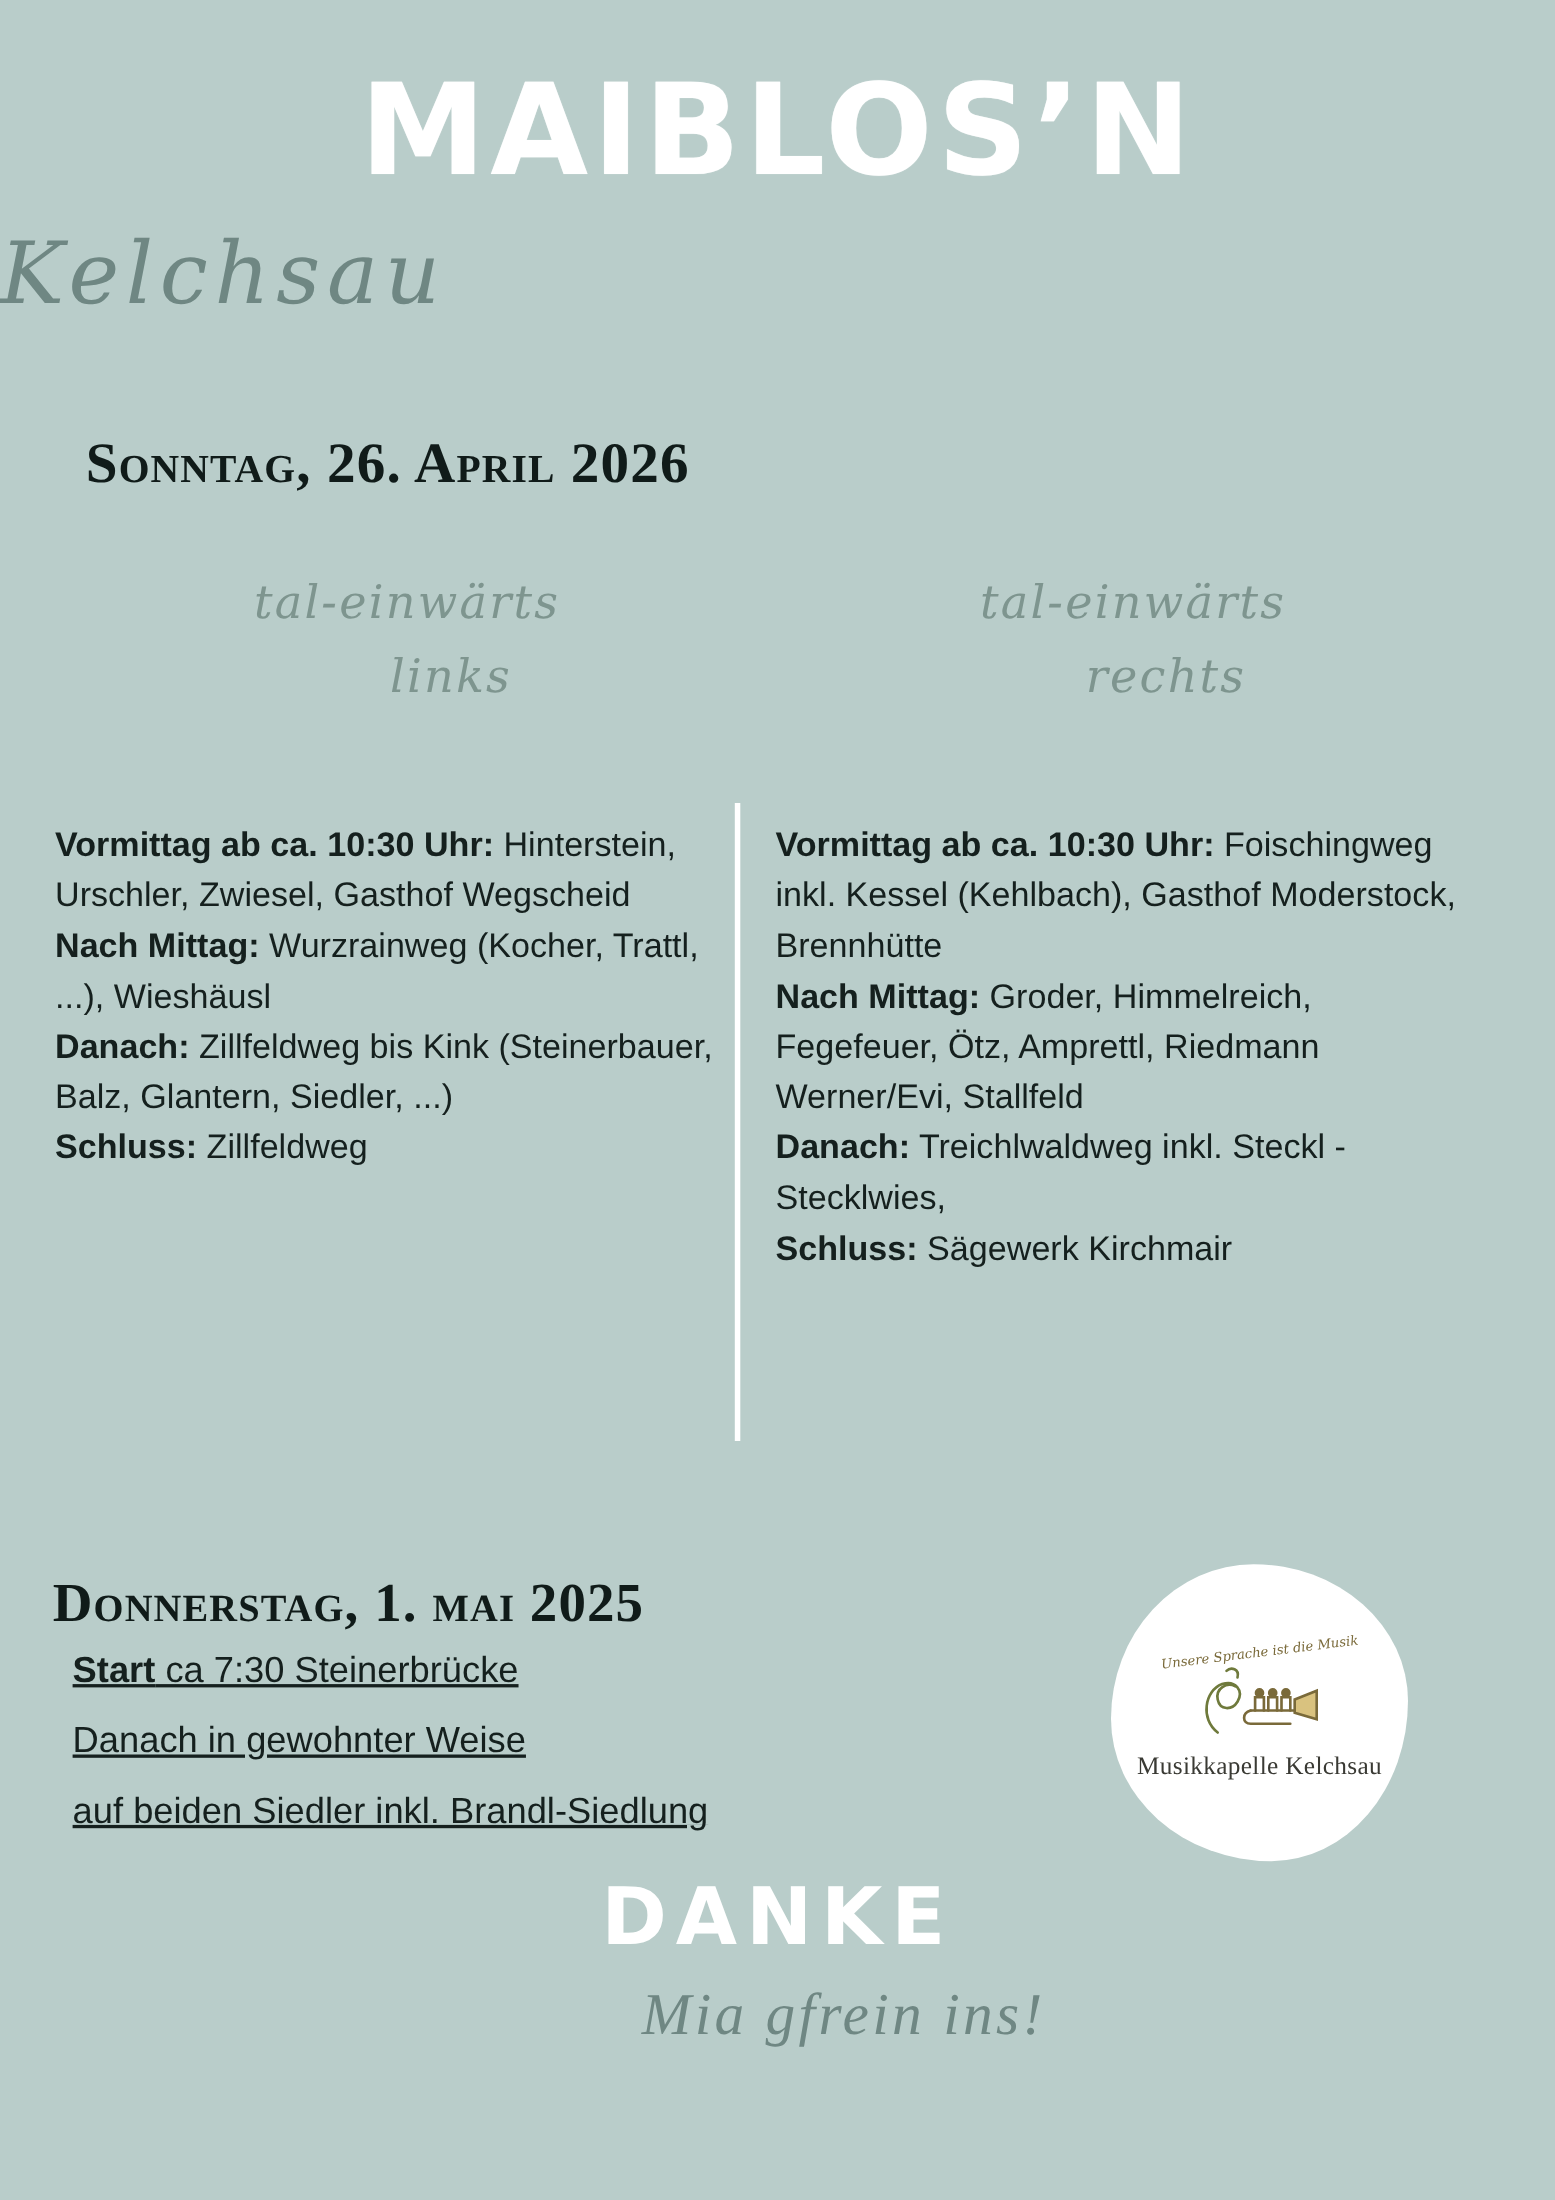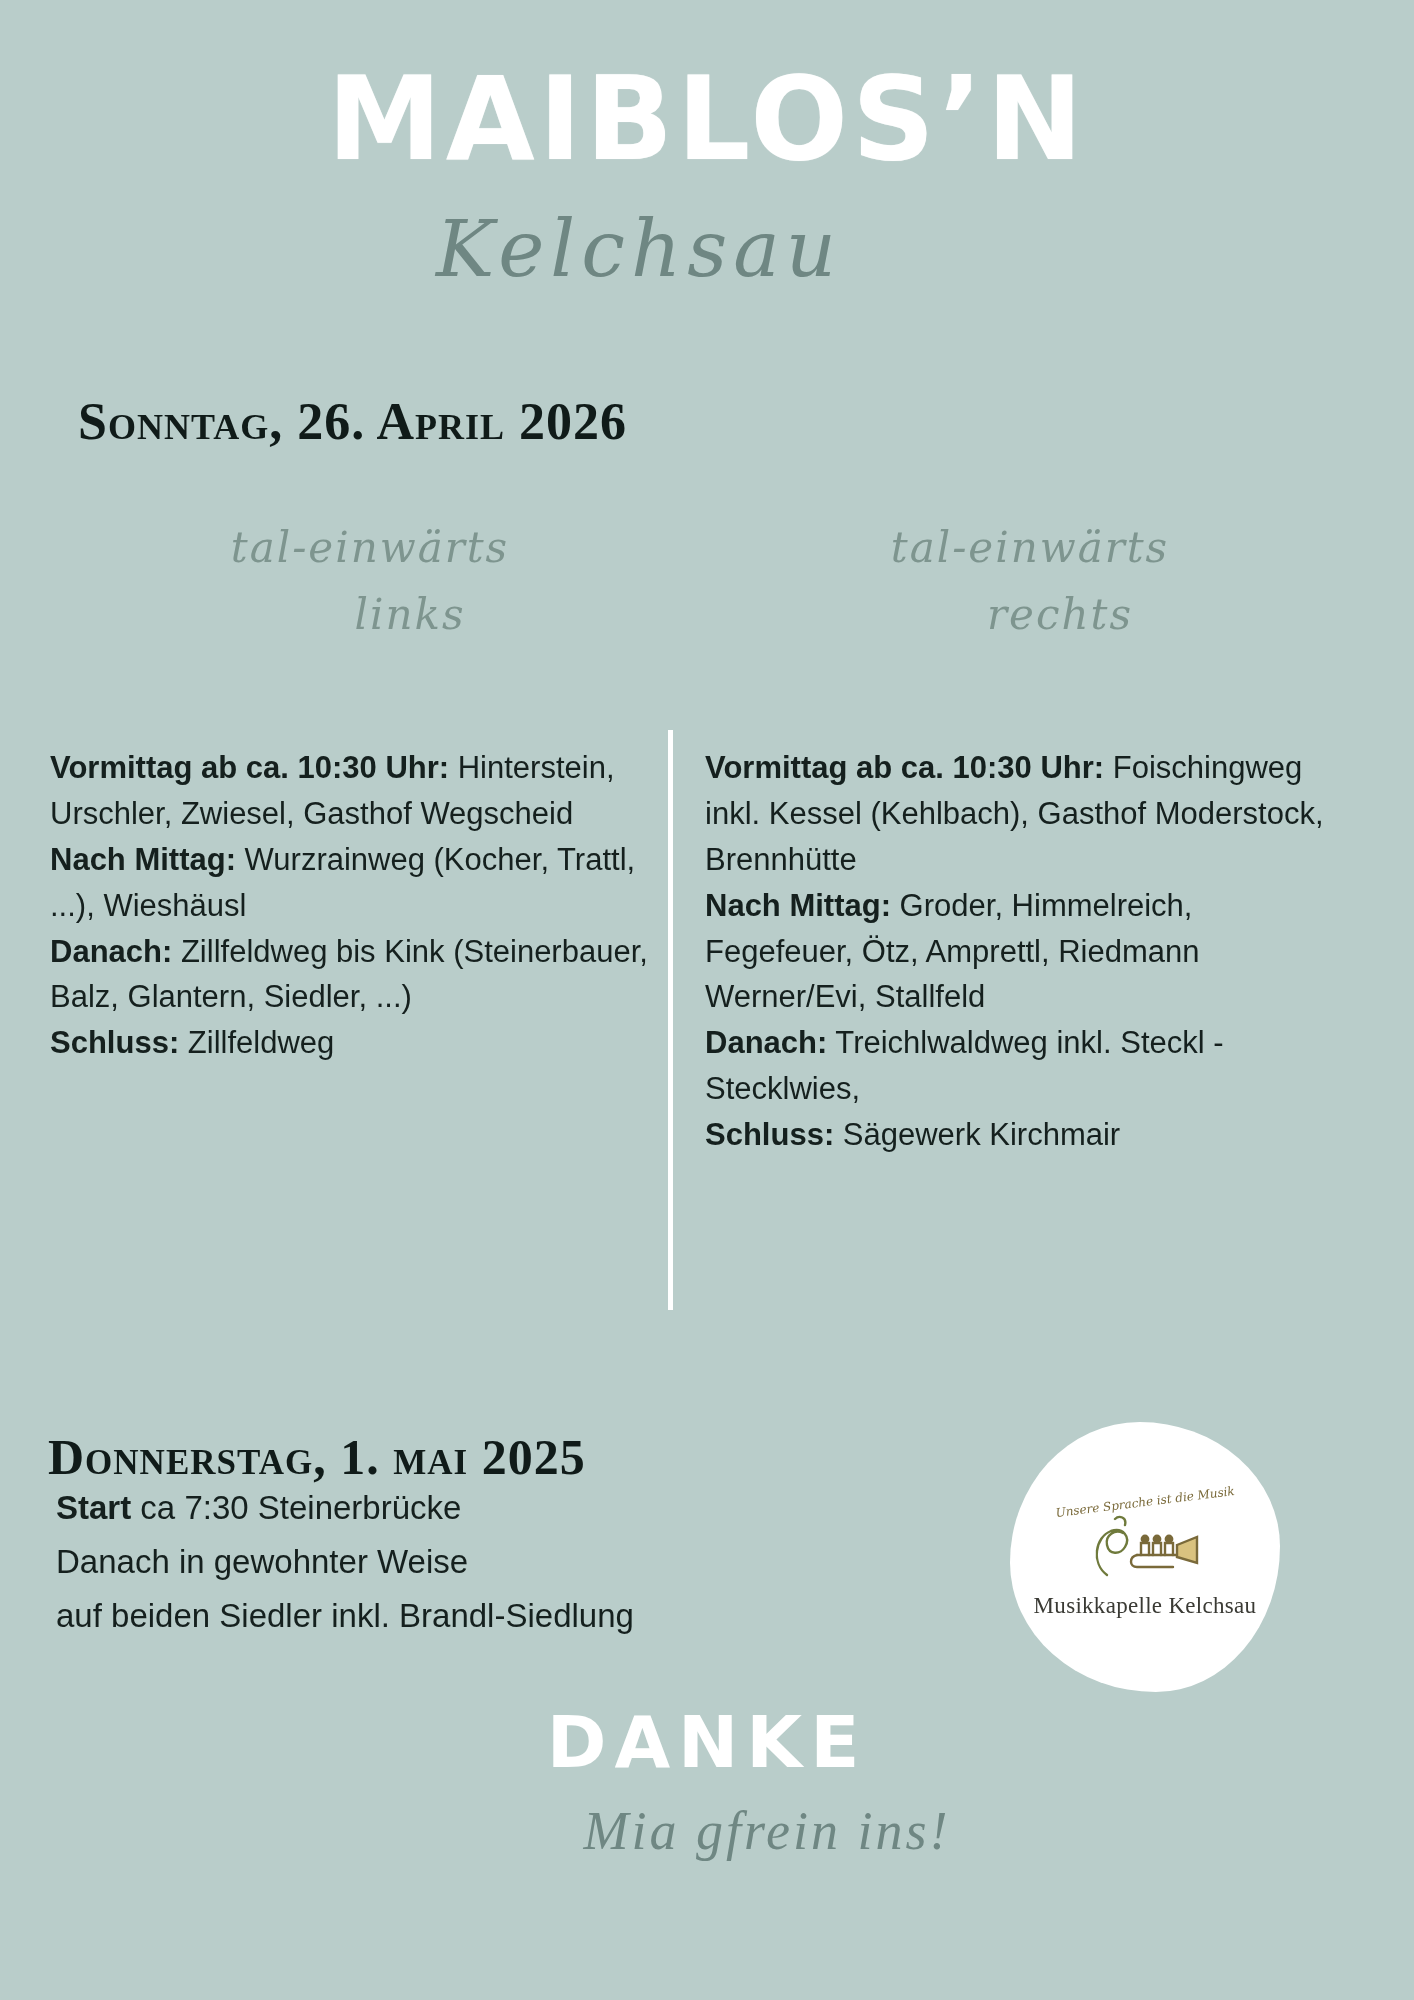--- a/index.html
+++ b/index.html
@@ -36,21 +36,21 @@
     letter-spacing: 4px;
     color: #ffffff;
     line-height: 1;
     text-shadow: 0 0 1px rgba(255,255,255,0.6);
   }
   .title-script {
     position: absolute;
     top: 210px;
     left: 0;
     width: 1278px;
-    text-align: center;
+    text-align: left;
     font-family: "DejaVu Serif", serif;
     font-style: italic;
     font-size: 78px;
     color: #6f8783;
     line-height: 1;
     letter-spacing: 6px;
   }
 
   
   .date-heading-1 {
@@ -132,21 +132,21 @@
 
   .block-2 {
     position: absolute;
     top: 1478px;
     left: 50px;
     width: 960px;
     font-size: 33px;
     line-height: 1.46;
     color: #15201e;
   }
-  .block-2 p { margin: 6px; }
+  .block-2 p { margin: 16px; text-decoration: underline; }
 
   
   .logo-badge {
     position: absolute;
     top: 1422px;
     left: 1010px;
     width: 270px;
     height: 270px;
     background: #ffffff;
     border-radius: 48% 52% 46% 54% / 52% 46% 54% 48%;

